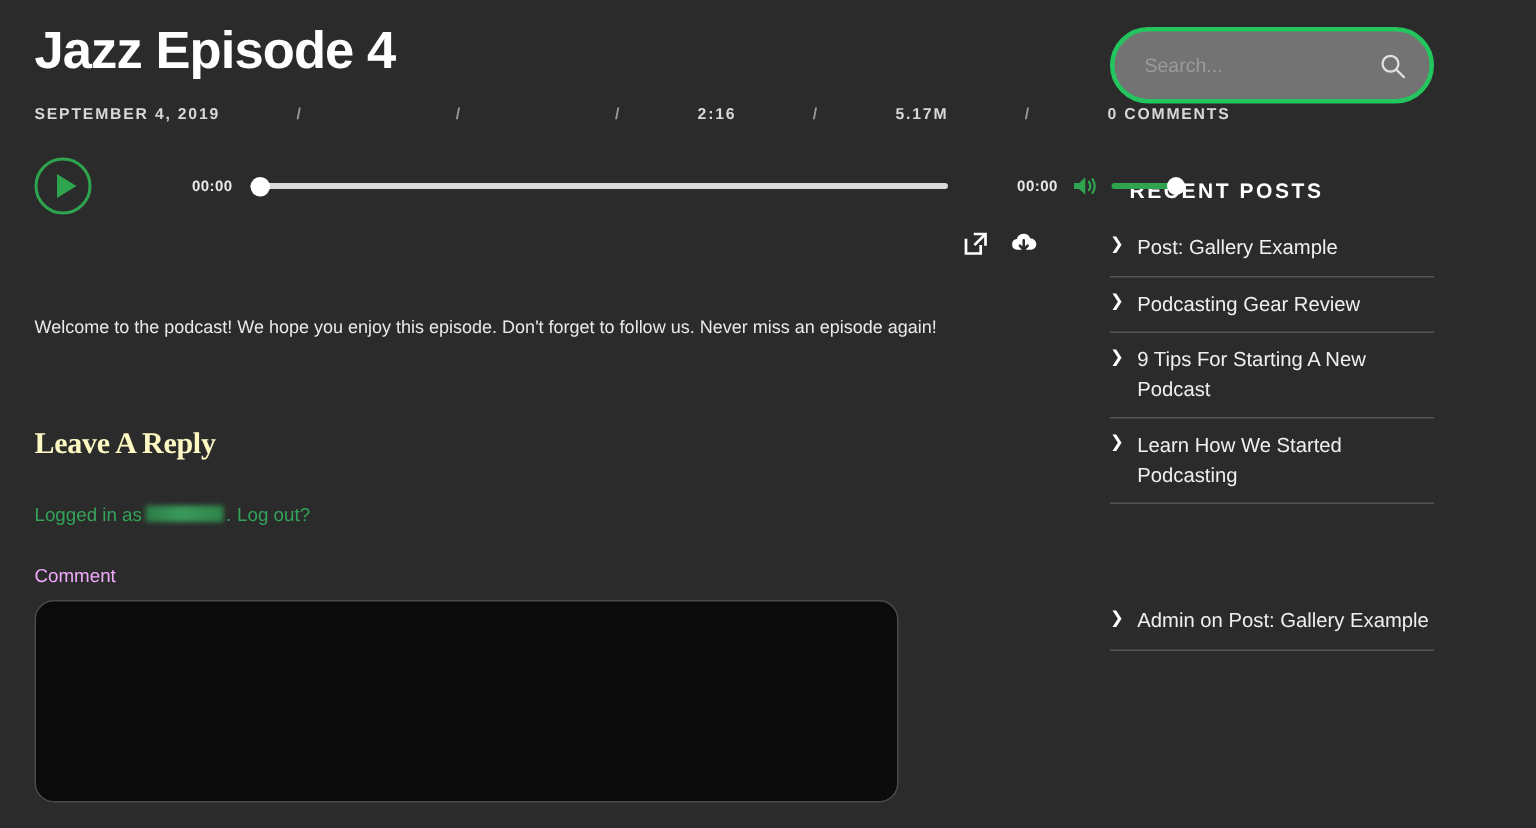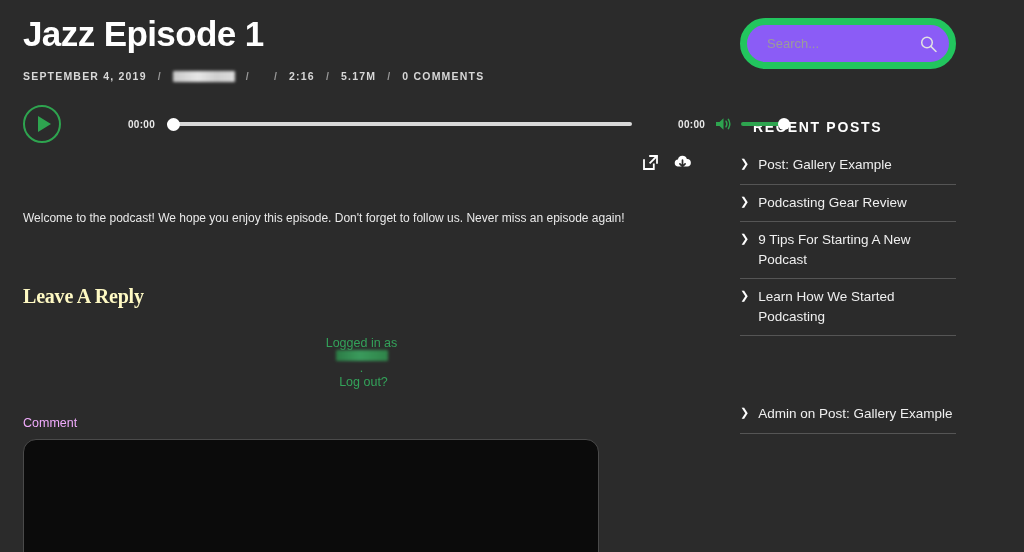--- a/index.html
+++ b/index.html
@@ -46,20 +46,21 @@
   .post-meta {
     display: flex;
     align-items: center;
     font-size: 10.5px;
     font-weight: bold;
     letter-spacing: 1.2px;
     color: #d8d8d8;
     text-transform: uppercase;
     margin-bottom: 20px;
     height: 14px;
+    gap: 40px;
   }
   .meta-sep {
     margin: 0 11px;
     color: #9a9a9a;
     font-weight: bold;
   }
   .meta-item { white-space: nowrap; }
   .meta-redacted {
     display: inline-block;
     width: 62px;
@@ -184,21 +185,20 @@
     margin-top: 56px;
     font-family: Liberation Serif, serif;
   }
 
   .logged-in {
     font-size: 12.5px;
     color: #33a35a;
     margin-top: 28px;
     display: flex;
     align-items: center;
-    flex-direction: column;
   }
   .logged-in a { color: #33a35a; text-decoration: none; cursor: pointer; }
   .user-redacted {
     display: inline-block;
     width: 52px;
     height: 11px;
     background: linear-gradient(90deg,#2c7b45,#3a9a5c 45%,#2f8449);
     filter: blur(1.8px);
     border-radius: 1px;
     margin: 0 2px;
@@ -233,22 +233,22 @@
   }
 
   .search-wrap {
     position: relative;
     width: 216px;
     height: 51px;
   }
   .search-input {
     width: 100%;
     height: 51px;
-    background: #8b5cf6;
-    border: 7px solid #22c55e;
+    background: #737373;
+    border: 3px solid #22c55e;
     border-radius: 26px;
     color: #e8e8e8;
     font-family: "Liberation Sans", sans-serif;
     font-size: 13px;
     padding: 0 42px 0 20px;
     outline: none;
   }
   .search-input::placeholder { color: #9b9b9b; }
   .search-icon {
     position: absolute;
@@ -291,21 +291,21 @@
     line-height: 1;
   }
 </style>
 </head>
 <body>
 
 <div class="page">
 
   <div class="main">
 
-    <h1 class="post-title">Jazz Episode 1</h1>
+    <h1 class="post-title">Jazz Episode 4</h1>
 
     <div class="post-meta">
       <span class="meta-item">SEPTEMBER 4, 2019</span>
       <span class="meta-sep">/</span>
       <span class="meta-redacted"></span>
       <span class="meta-sep">/</span>
       <span class="meta-empty"></span>
       <span class="meta-sep">/</span>
       <span class="meta-item">2:16</span>
       <span class="meta-sep">/</span>

